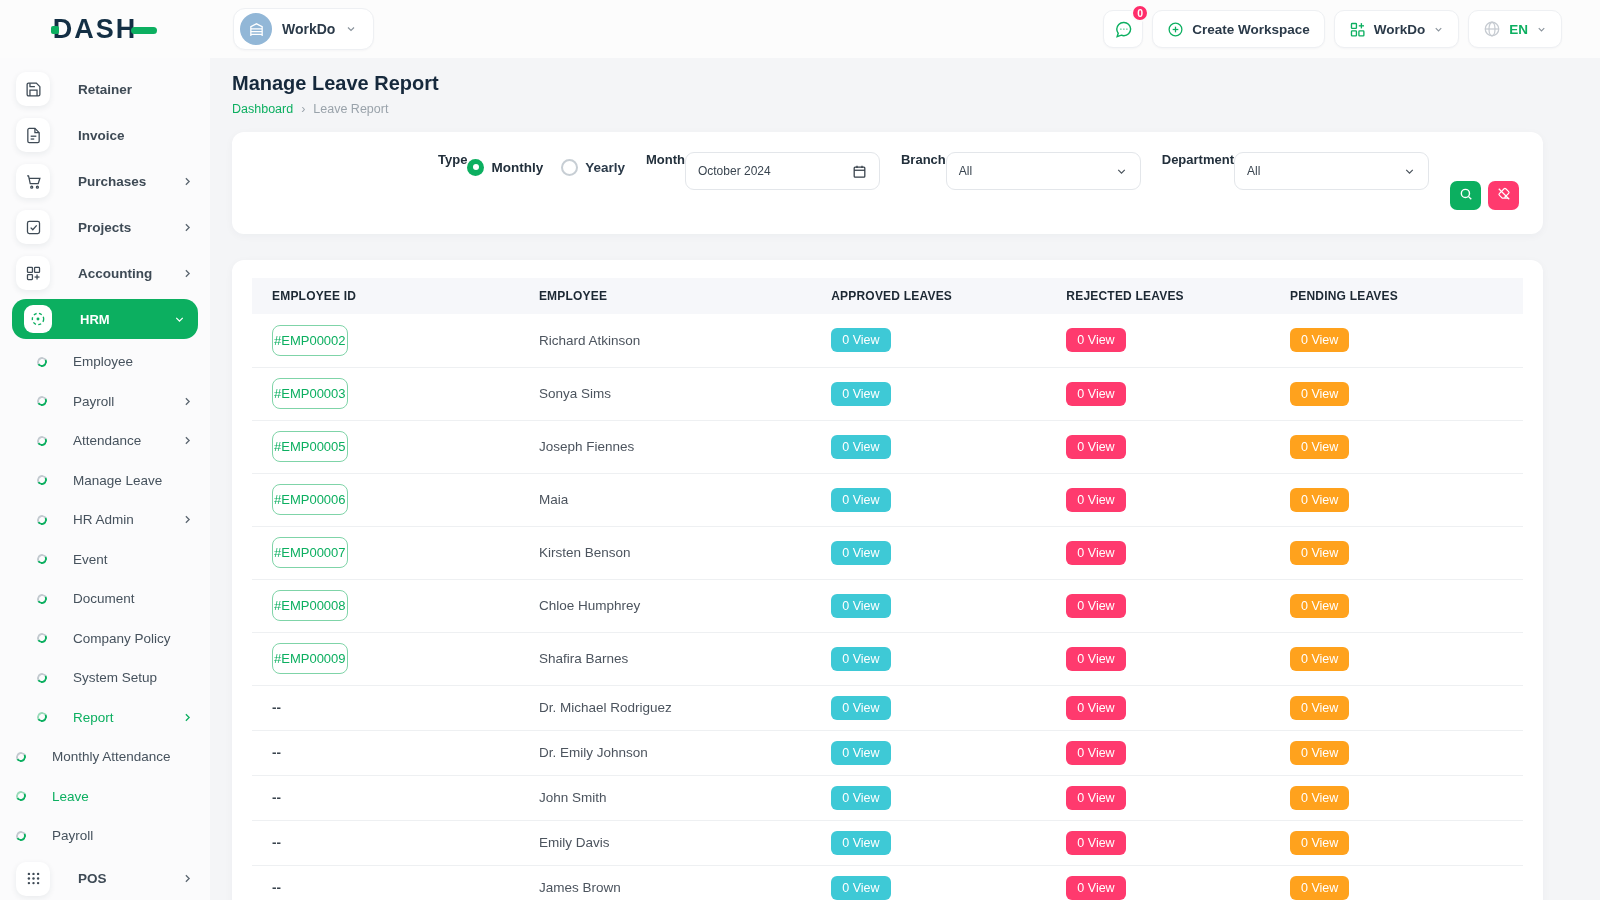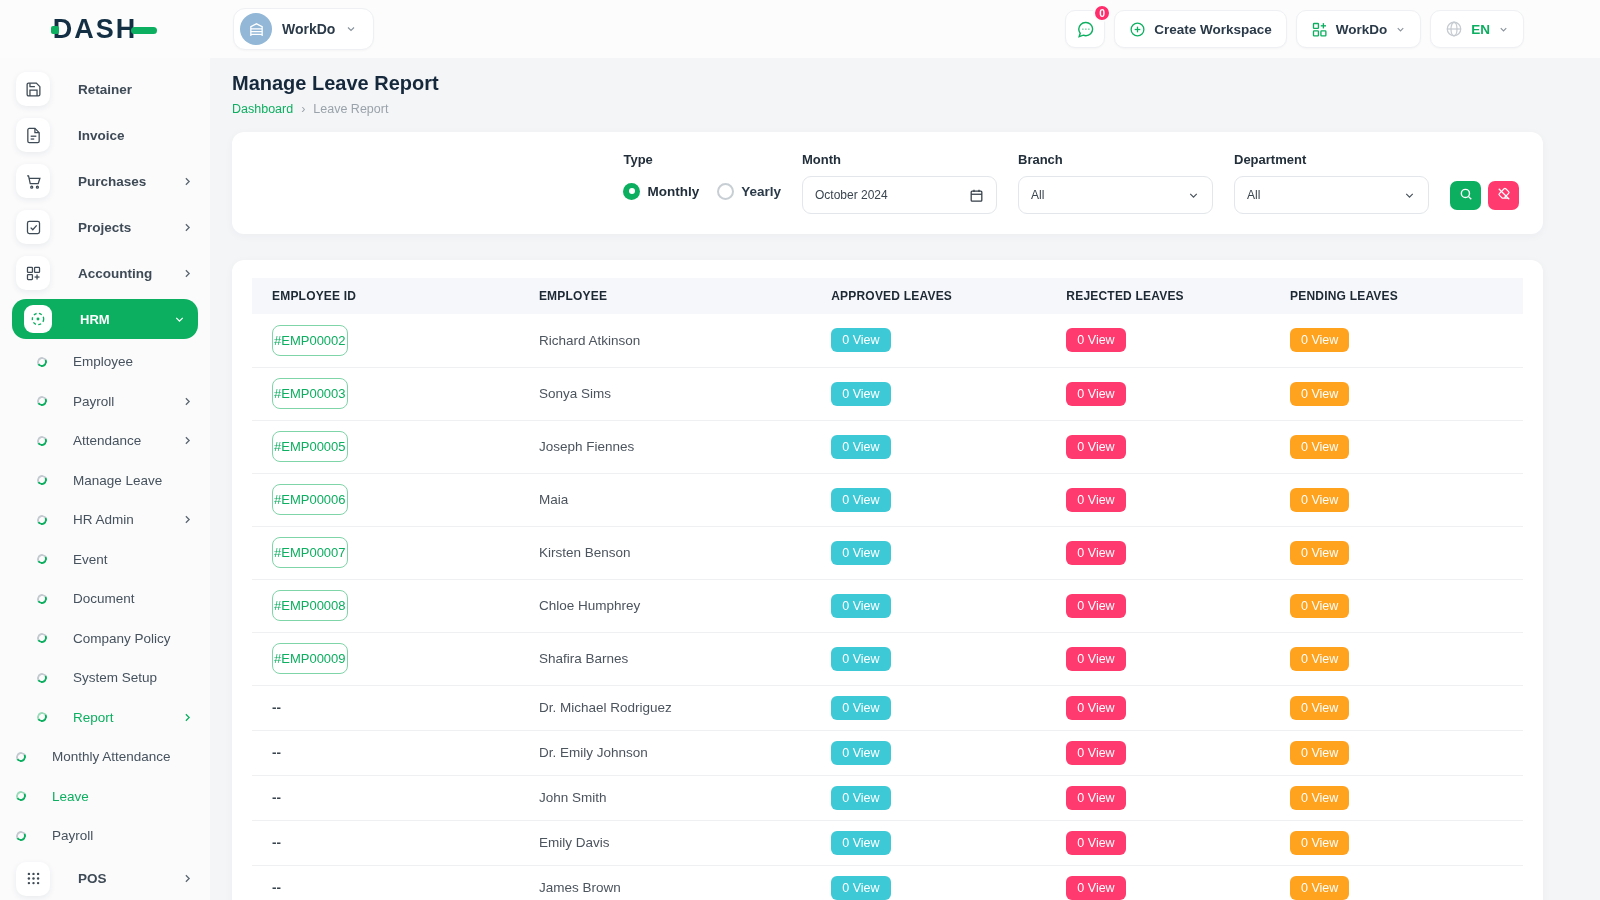--- a/index.html
+++ b/index.html
@@ -4,21 +4,21 @@
 <style>
   * { box-sizing: border-box; margin: 0; padding: 0; }
   html,body { width:1600px; height:900px; overflow:hidden; }
   body {
     font-family: "Liberation Sans", "DejaVu Sans", sans-serif;
     background:#f4f5f7; color:#44505c; font-size:13.5px;
   }
   
   .topbar{
     height:58px; background:#fcfcfc; display:flex; align-items:center;
-    padding-right:76px; position:relative;
+    padding-right:38px; position:relative;
   }
   .logo{ width:210px; display:flex; justify-content:center; align-items:center; }
   .logo-text{
     font-weight:800; font-size:27px; letter-spacing:2px; color:#132f44;
     position:relative; line-height:1;
   }
   .logo-dash{ display:inline-block; width:26px; height:7px; background:#0CAF60; border-radius:4px; margin-left:-6px; vertical-align:middle; }
   .logo-dot{ position:absolute; left:-2px; top:10px; width:8px; height:8px; background:#0CAF60; border-radius:2px; }
   .ws-pill{
     margin-left:23px; background:#fff; border:1px solid #eef0f3; border-radius:12px;
@@ -76,21 +76,21 @@
   .bullet-active{ border-color:#9adbba; border-bottom-color:#0CAF60; border-right-color:#0CAF60; }
   
   .main{ position:absolute; left:210px; top:58px; right:0; bottom:0; padding:14px 57px 0 22px; }
   .page-title{ font-size:20px; font-weight:700; color:#16293c; }
   .breadcrumb{ margin-top:7px; font-size:12.5px; display:flex; align-items:center; gap:8px; }
   .bc-link{ color:#0CAF60; cursor:pointer; }
   .bc-sep{ color:#9aa3ab; }
   .bc-current{ color:#9aa3ab; }
   .card{ background:#fff; border-radius:12px; box-shadow:0 2px 8px rgba(25,45,65,.04); }
   .filter-card{ margin-top:16px; height:102px; padding:20px 24px; display:flex; justify-content:flex-end; align-items:flex-start; gap:21px; }
-  .f-group{ display:flex; flex-direction:column; }
+  .f-group{ display:flex; flex-direction:row; }
   .f-label{ font-size:13px; font-weight:600; color:#222f3b; margin-bottom:9px; }
   .radio-row{ display:flex; align-items:center; gap:18px; height:38px; margin-top:-4px; }
   .radio-opt{ display:flex; align-items:center; gap:7px; cursor:pointer; font-weight:700; color:#222f3b; font-size:13.5px; }
   .radio-circle{ width:17px; height:17px; border-radius:50%; border:2px solid #c7ced4; background:#fff; flex:none; }
   .radio-circle.checked{ border:none; background:#0CAF60; position:relative; }
   .radio-circle.checked::after{ content:""; position:absolute; left:5.5px; top:5.5px; width:6px; height:6px; border-radius:50%; background:#fff; }
   .radio-opt.unchecked{ font-weight:700; color:#2b3a49; }
   .f-input{
     width:195px; height:38px; border:1px solid #e3e6ea; border-radius:9px; background:#fff;
     display:flex; align-items:center; justify-content:space-between; padding:0 12px;

